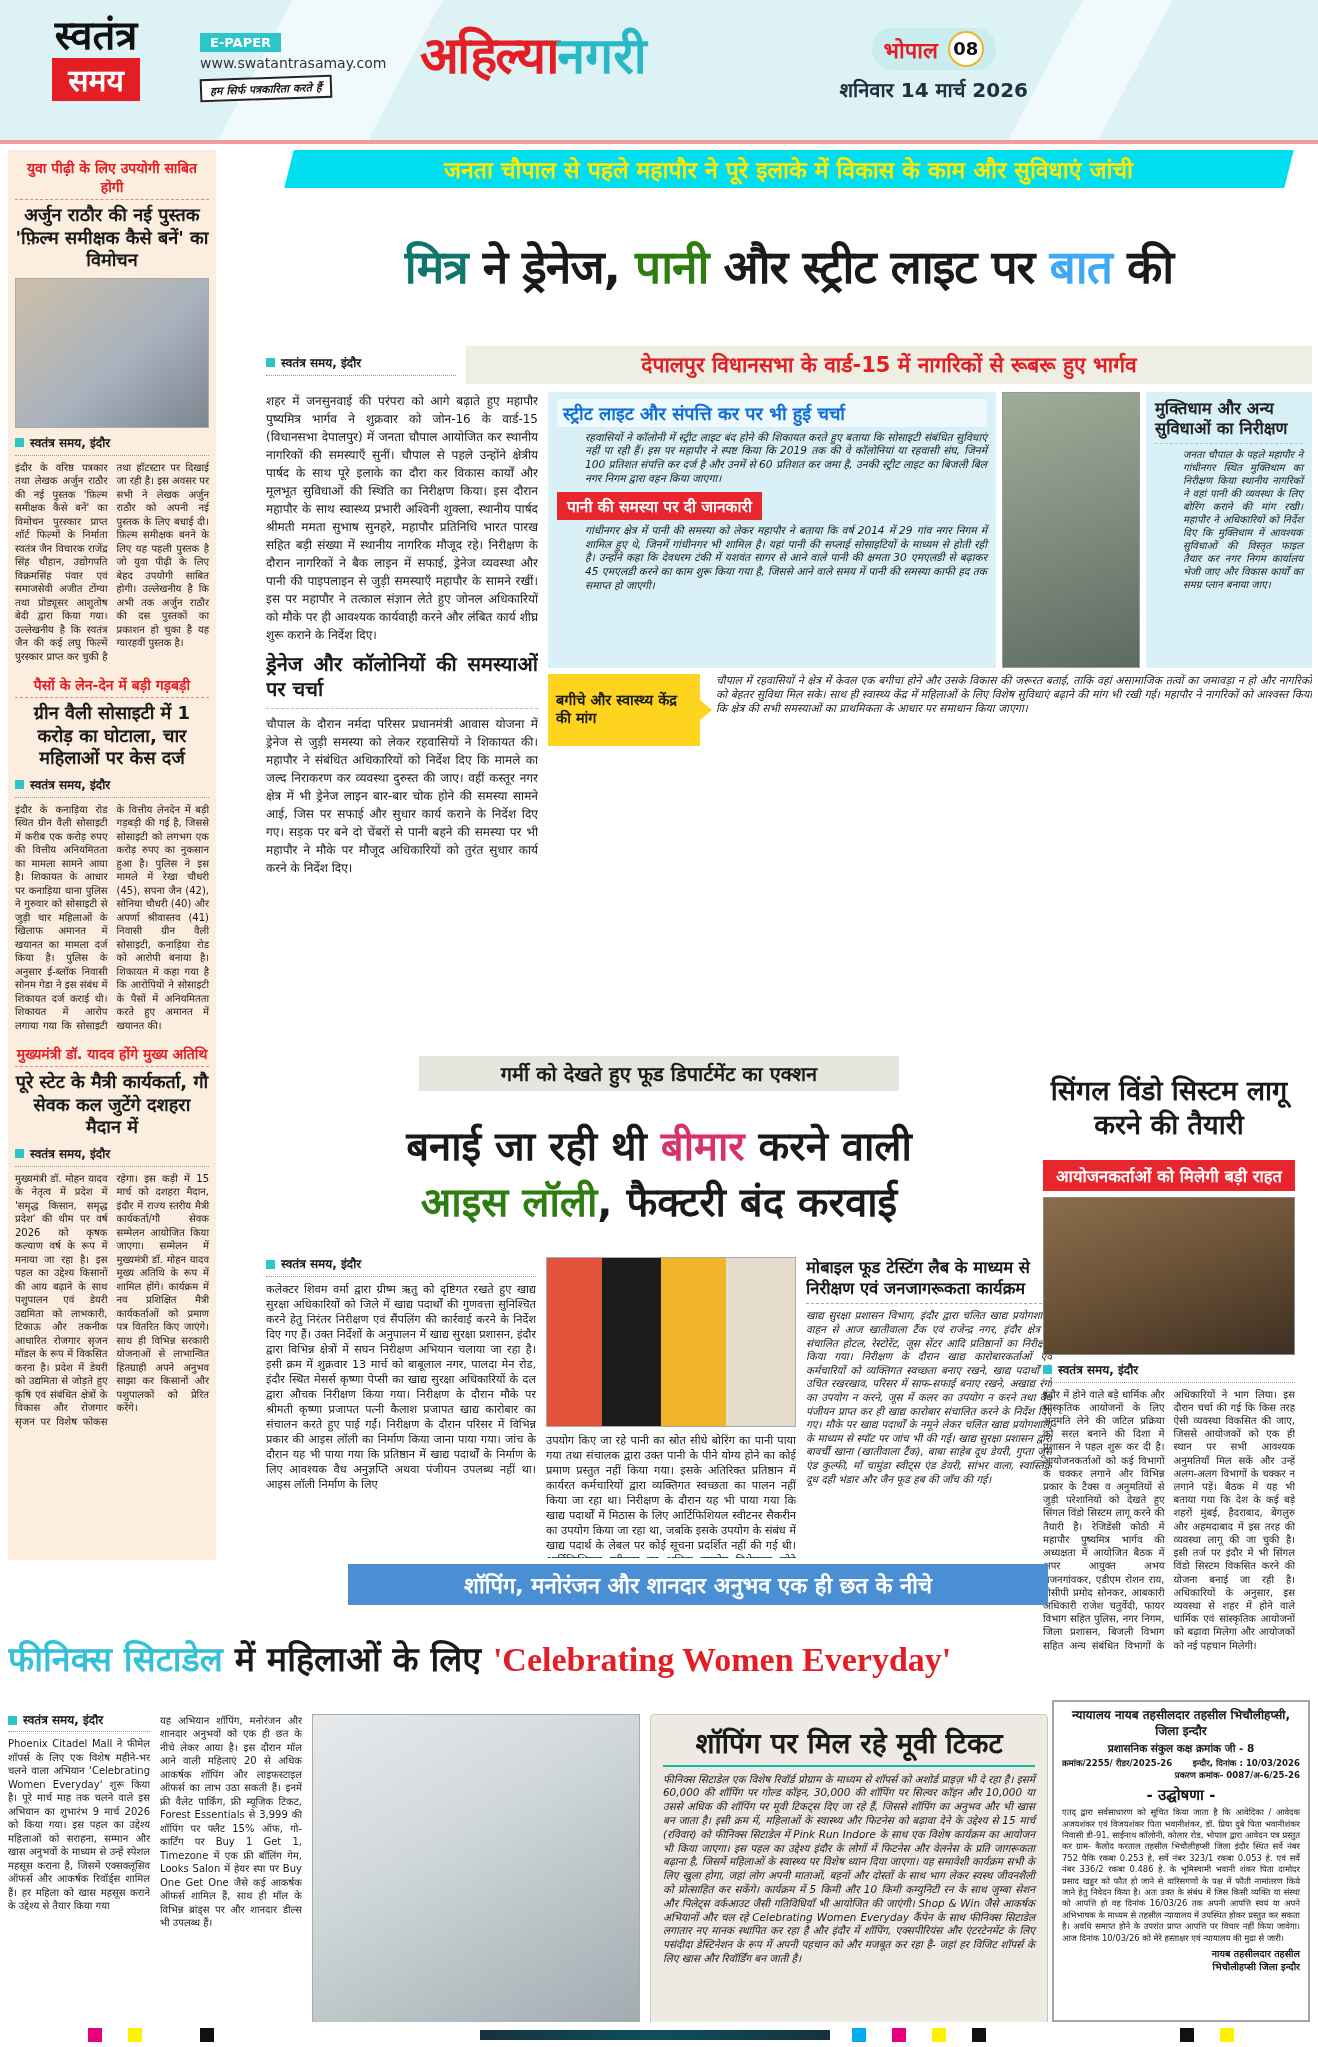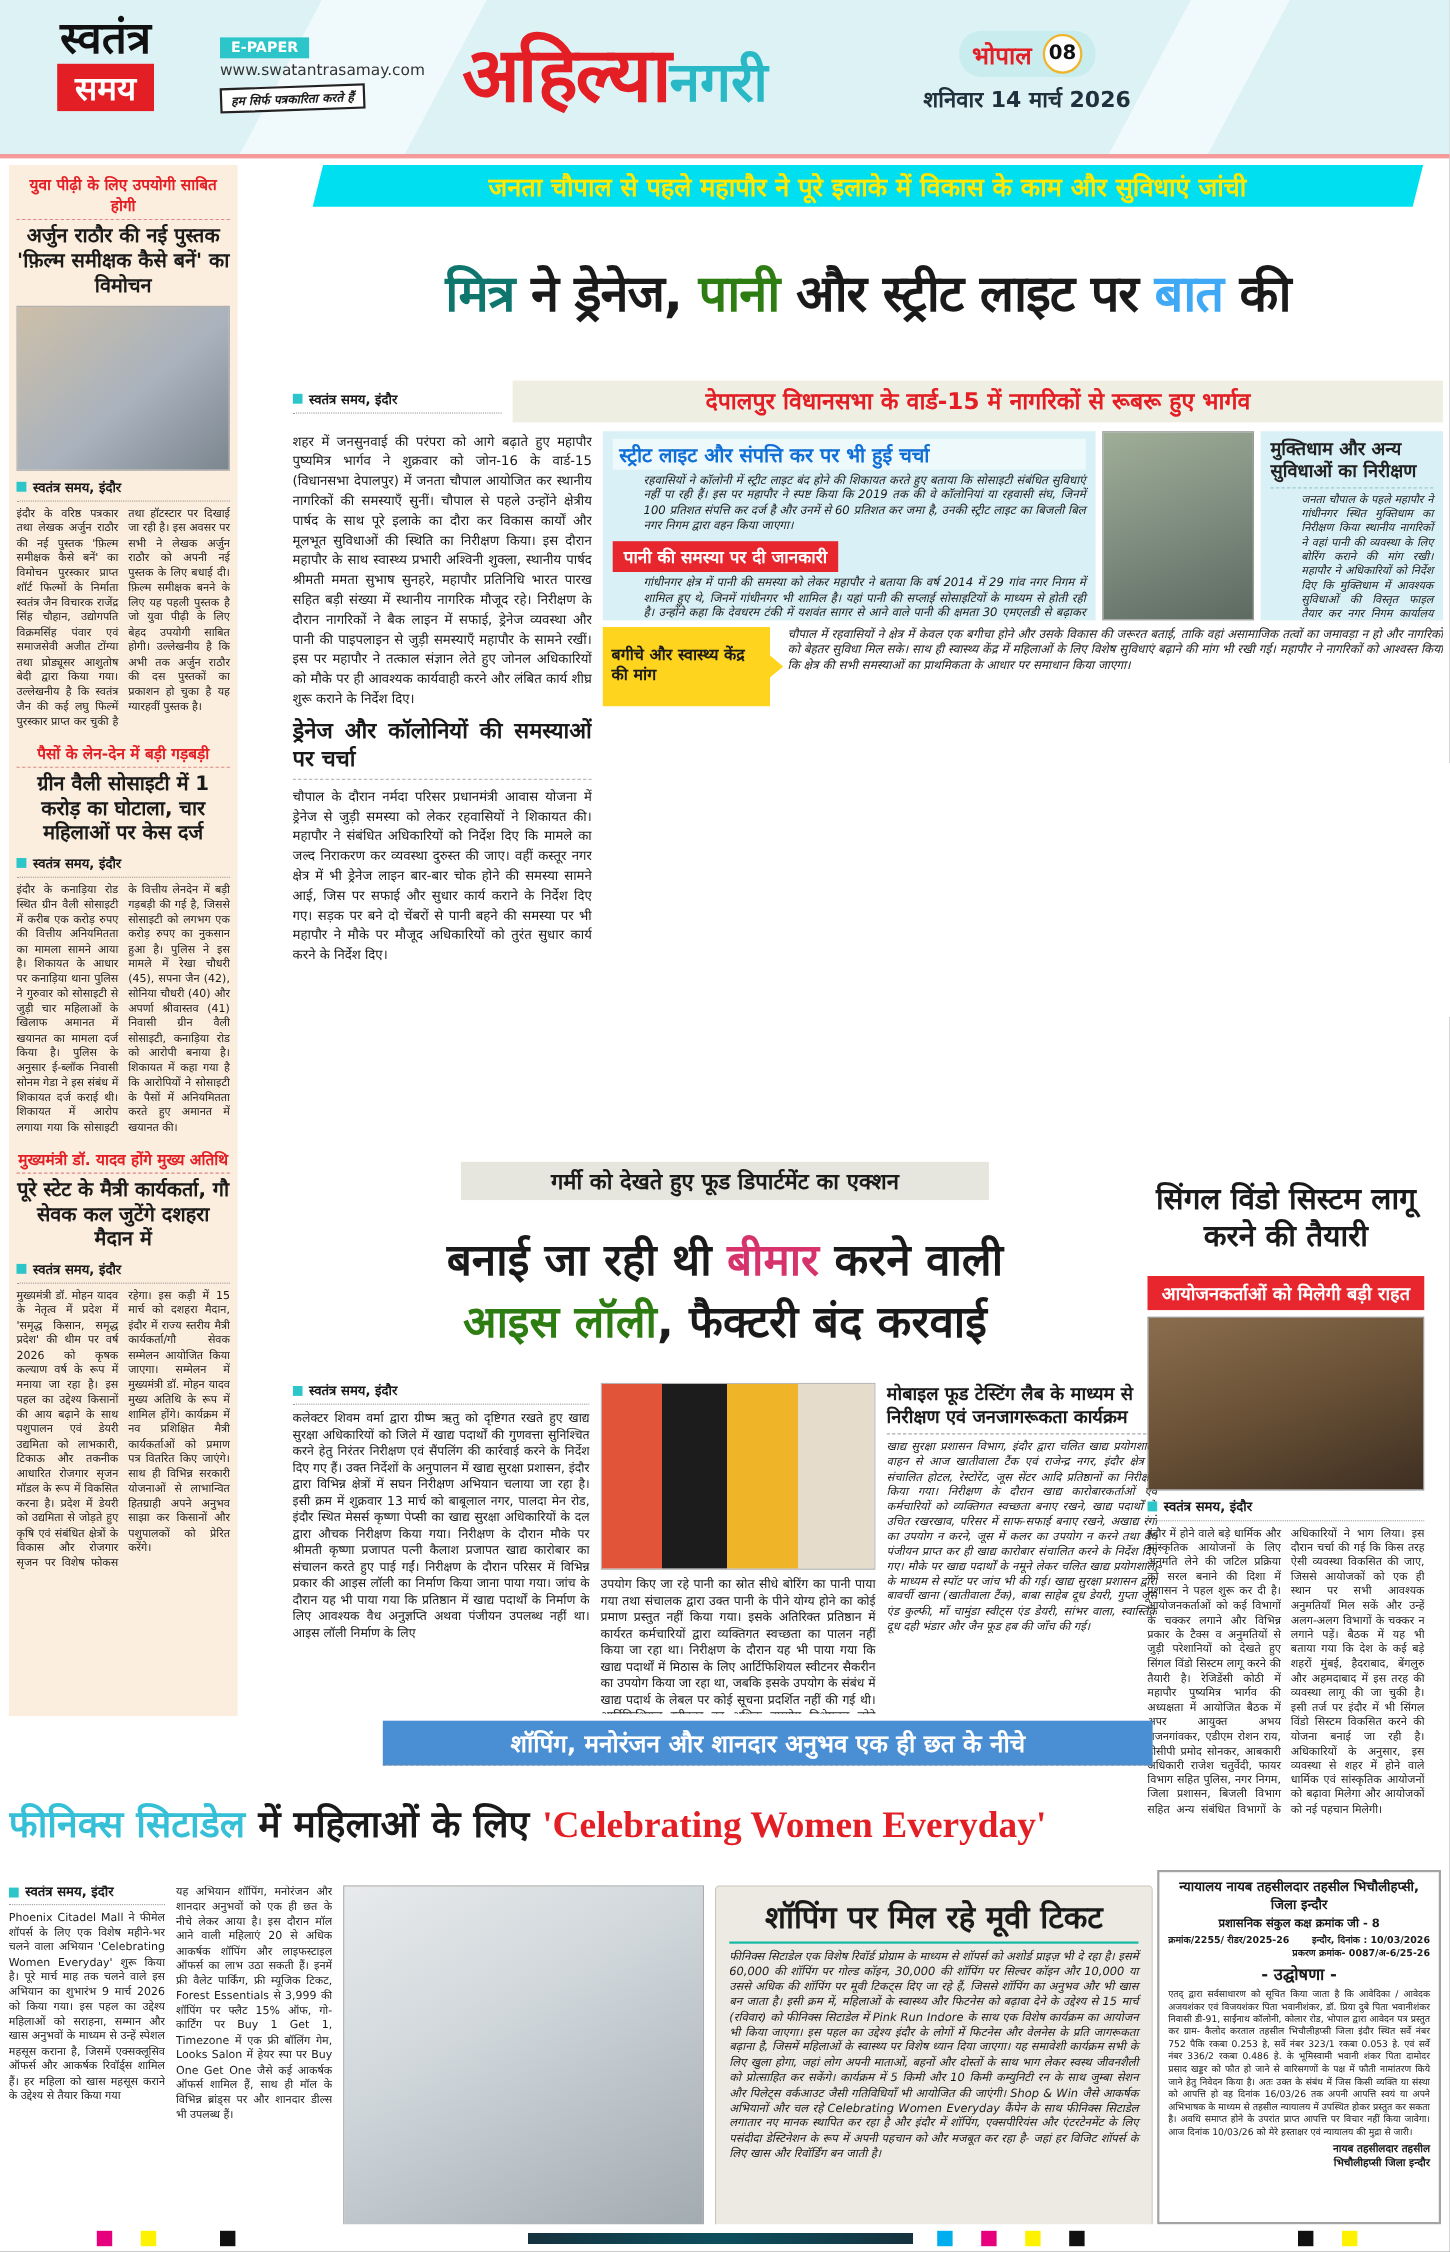--- a/index.html
+++ b/index.html
@@ -11,21 +11,21 @@
   .masthead .stripe{position:absolute;top:-30px;height:220px;width:150px;background:rgba(255,255,255,.55);transform:skewX(-28deg);}
   .stripe.s1{left:250px;} .stripe.s2{left:1040px;width:90px;}
   .logo{position:absolute;left:16px;top:14px;width:160px;text-align:center;}
   .logo-top{font-size:40px;font-weight:800;color:#111;line-height:1.05;}
   .logo-bottom{display:inline-block;margin-top:2px;background:#e31e24;color:#fff;font-size:30px;font-weight:800;padding:1px 16px;}
   .epaper{position:absolute;left:200px;top:32px;width:200px;}
   .epaper-tag{display:inline-block;background:#2cc5c9;color:#fff;font-weight:700;font-size:13px;padding:2px 10px;}
   .epaper-url{font-size:14px;color:#333;margin-top:3px;}
   .epaper-motto{display:inline-block;margin-top:6px;border:2px solid #222;font-size:11px;font-style:italic;font-weight:700;padding:2px 8px;transform:rotate(-2deg);background:#fff;}
   .paper-title{position:absolute;left:420px;top:18px;width:420px;white-space:nowrap;}
-  .title-red{font-size:69px;font-weight:800;color:#e31e24;letter-spacing:-2px;}
+  .title-red{font-size:51px;font-weight:800;color:#e31e24;letter-spacing:-2px;}
   .title-teal{font-size:50px;font-weight:800;color:#29b8c5;}
   .edition{position:absolute;right:290px;top:28px;text-align:center;}
   .edition-pill{display:inline-flex;align-items:center;gap:10px;background:#c9ecef;border-radius:20px;padding:3px 12px;}
   .edition-city{color:#e31e24;font-weight:800;font-size:22px;}
   .edition-page{display:inline-block;width:36px;height:36px;border-radius:50%;background:#fff;border:2px solid #f0b429;font-size:18px;font-weight:800;line-height:32px;text-align:center;color:#111;}
   .edition-date{font-size:20px;font-weight:800;color:#20303c;margin-top:6px;}
   .red-rule{position:absolute;left:0;top:140px;width:1318px;height:4px;background:#f49a9a;}
   
   .kicker{color:#e31e24;font-weight:800;text-align:center;border-bottom:1px dashed #d88;padding-bottom:3px;margin-bottom:4px;}
   .byline{display:flex;align-items:center;gap:6px;font-weight:700;font-size:12px;border-bottom:1px dotted #999;padding-bottom:4px;margin-bottom:5px;}
@@ -47,21 +47,21 @@
   .ms-headline{height:96px;line-height:96px;text-align:center;font-size:46px;font-weight:800;white-space:nowrap;letter-spacing:-1px;overflow:hidden;}
   .hl-red{color:#0f766e;} .hl-green{color:#2e7d12;} .hl-blue{color:#3fa9f5;}
   .ms-bylinerow{display:flex;gap:10px;align-items:stretch;height:38px;margin:4px 0 8px;}
   .ms-bylinerow .byline{width:190px;border-bottom:1px dotted #999;margin:0;align-self:center;}
   .ms-subbar{flex:1;background:#efeee2;color:#e31e24;font-size:21px;font-weight:800;text-align:center;line-height:38px;white-space:nowrap;overflow:hidden;}
   .ms-content{display:grid;grid-template-columns:272px 1fr;column-gap:10px;row-gap:6px;}
   .ms-left{grid-row:1/span 3;font-size:12px;line-height:18px;text-align:justify;overflow:hidden;}
   .crosshead{font-size:20px;font-weight:800;line-height:1.25;border-bottom:1px dashed #bbb;padding:8px 0 6px;margin-bottom:6px;}
   .ms-photo{height:390px;background:linear-gradient(180deg,#8fae9d 0%,#b7c6bd 30%,#cfd3cc 60%,#9aa39b 100%);position:relative;border:1px solid #999;}
   .ms-photo .banner{position:absolute;top:10px;left:50%;transform:translateX(-50%);background:#c62828;color:#fff;font-weight:800;font-size:15px;padding:2px 14px;}
-  .ms-panels{display:flex;gap:6px;height:172px;}
+  .ms-panels{display:flex;gap:6px;height:276px;}
   .panel{background:#d9f1f6;padding:7px 9px;overflow:hidden;}
   .panel-sl{width:448px;}
   .panel-sl .p-head{color:#0f6fd6;font-size:18px;font-weight:800;background:#eef9fc;padding:2px 6px;margin-bottom:4px;white-space:nowrap;overflow:hidden;}
   .panel .p-body{font-size:10.6px;line-height:13.8px;font-style:italic;text-align:justify;margin-left:28px;}
   .redhead{display:inline-block;background:#e8262d;color:#fff;font-size:15.5px;font-weight:800;padding:3px 10px;margin:6px 0 4px;}
   .ms-photo2{width:138px;background:linear-gradient(160deg,#9fae97 0%,#7f8d80 50%,#5d6a60 100%);border:1px solid #999;}
   .panel-mk{flex:1;}
   .panel-mk .p-head{font-size:16.5px;font-weight:800;color:#222;border-bottom:1px dashed #9cc;padding-bottom:3px;margin-bottom:4px;line-height:1.25;}
   .panel-mk .p-body{font-size:10px;line-height:13px;}
   .ms-rowb{display:flex;gap:10px;height:72px;}

